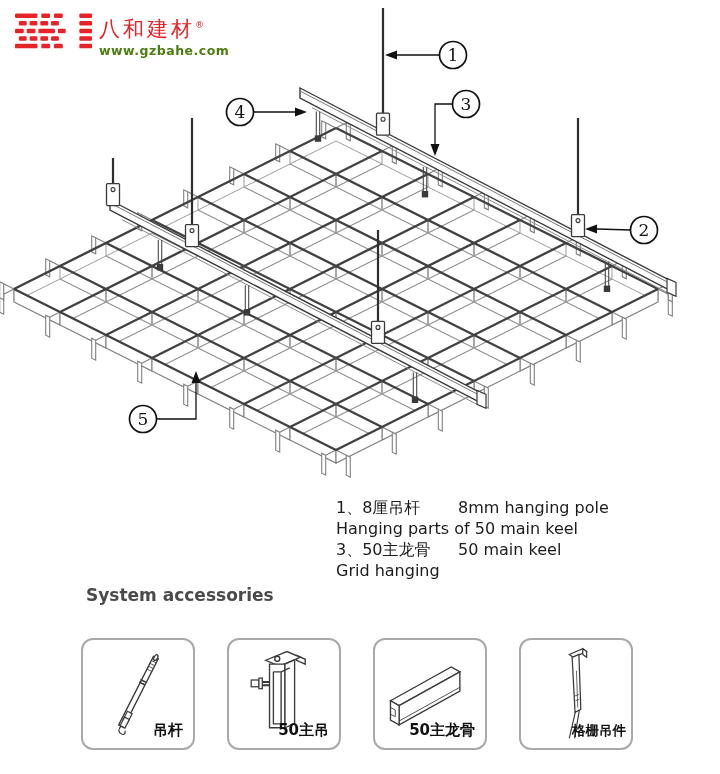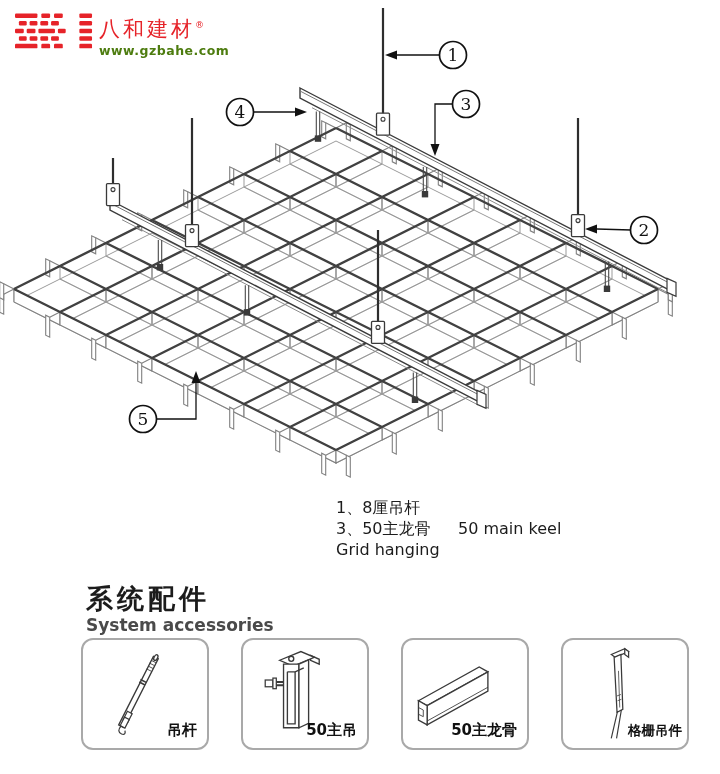--- a/index.html
+++ b/index.html
@@ -21,21 +21,21 @@
   
   .legend{position:absolute;left:336px;top:497px;}
   .legend-row{display:flex;font-size:16px;line-height:21px;white-space:nowrap;}
   .l-cn{display:inline-block;width:122px;}
   .l-en{display:inline-block;}
   
   .acc-head{position:absolute;left:86px;top:584px;}
   .acc-title{font-size:27px;font-weight:bold;letter-spacing:4px;margin:0;line-height:30px;}
   .acc-sub{font-size:17px;color:#4a4a4a;margin-top:1px;font-weight:bold;}
   .boxes{position:absolute;left:81px;top:638px;display:flex;gap:32px;}
-  .acc-box{position:relative;width:128px;height:112px;border:2px solid #a9a9a9;border-radius:12px;
+  .acc-box{position:relative;width:114px;height:112px;border:2px solid #a9a9a9;border-radius:12px;
            background:#fff;box-sizing:border-box;}
   .acc-label{position:absolute;bottom:8px;right:10px;font-weight:bold;font-size:15px;color:#111;}
   .acc-label.small{font-size:13.5px;right:5px;}
 </style>
 </head>
 <body>
 
 <div class="page">
 
   <svg class="diagram-svg" width="720" height="774" viewBox="0 0 720 774">
@@ -235,36 +235,37 @@
     </svg>
     <div class="logo-text">
       <div class="brand" style="color:#e62329;"><span>八和建材</span><sup>®</sup></div>
       <div class="site">www.gzbahe.com</div>
     </div>
   </header>
 
   <div class="legend">
     <div class="legend-row">
       <span class="l-cn"><span>1、</span><span>8厘吊杆</span></span>
-    </div>
-    <div class="legend-row">
+      <span class="l-en">8mm hanging pole</span>
+    </div>
+    <div class="legend-row">
+      <span class="l-en">Hanging parts of 50 main keel</span>
     </div>
     <div class="legend-row">
       <span class="l-cn"><span>3、</span><span>50主龙骨</span></span>
       <span class="l-en">50 main keel</span>
     </div>
     <div class="legend-row">
     </div>
     <div class="legend-row">
       <span class="l-en">Grid hanging</span>
     </div>
   </div>
 
   <div class="acc-head">
-    <h2 class="acc-title">系统配件</h2>
     <div class="acc-sub">System accessories</div>
   </div>
 
   <div class="boxes">
 
     <div class="acc-box">
       <svg width="110" height="108" viewBox="0 0 114 112">
         <g fill="#fff" stroke="#3a3a3a" stroke-width="1.4">
           <polygon points="37,88 73,17 78,19.5 42,90.5"></polygon>
           <ellipse cx="75.5" cy="18.2" rx="3.2" ry="1.8" transform="rotate(-63 75.5 18.2)"></ellipse>

